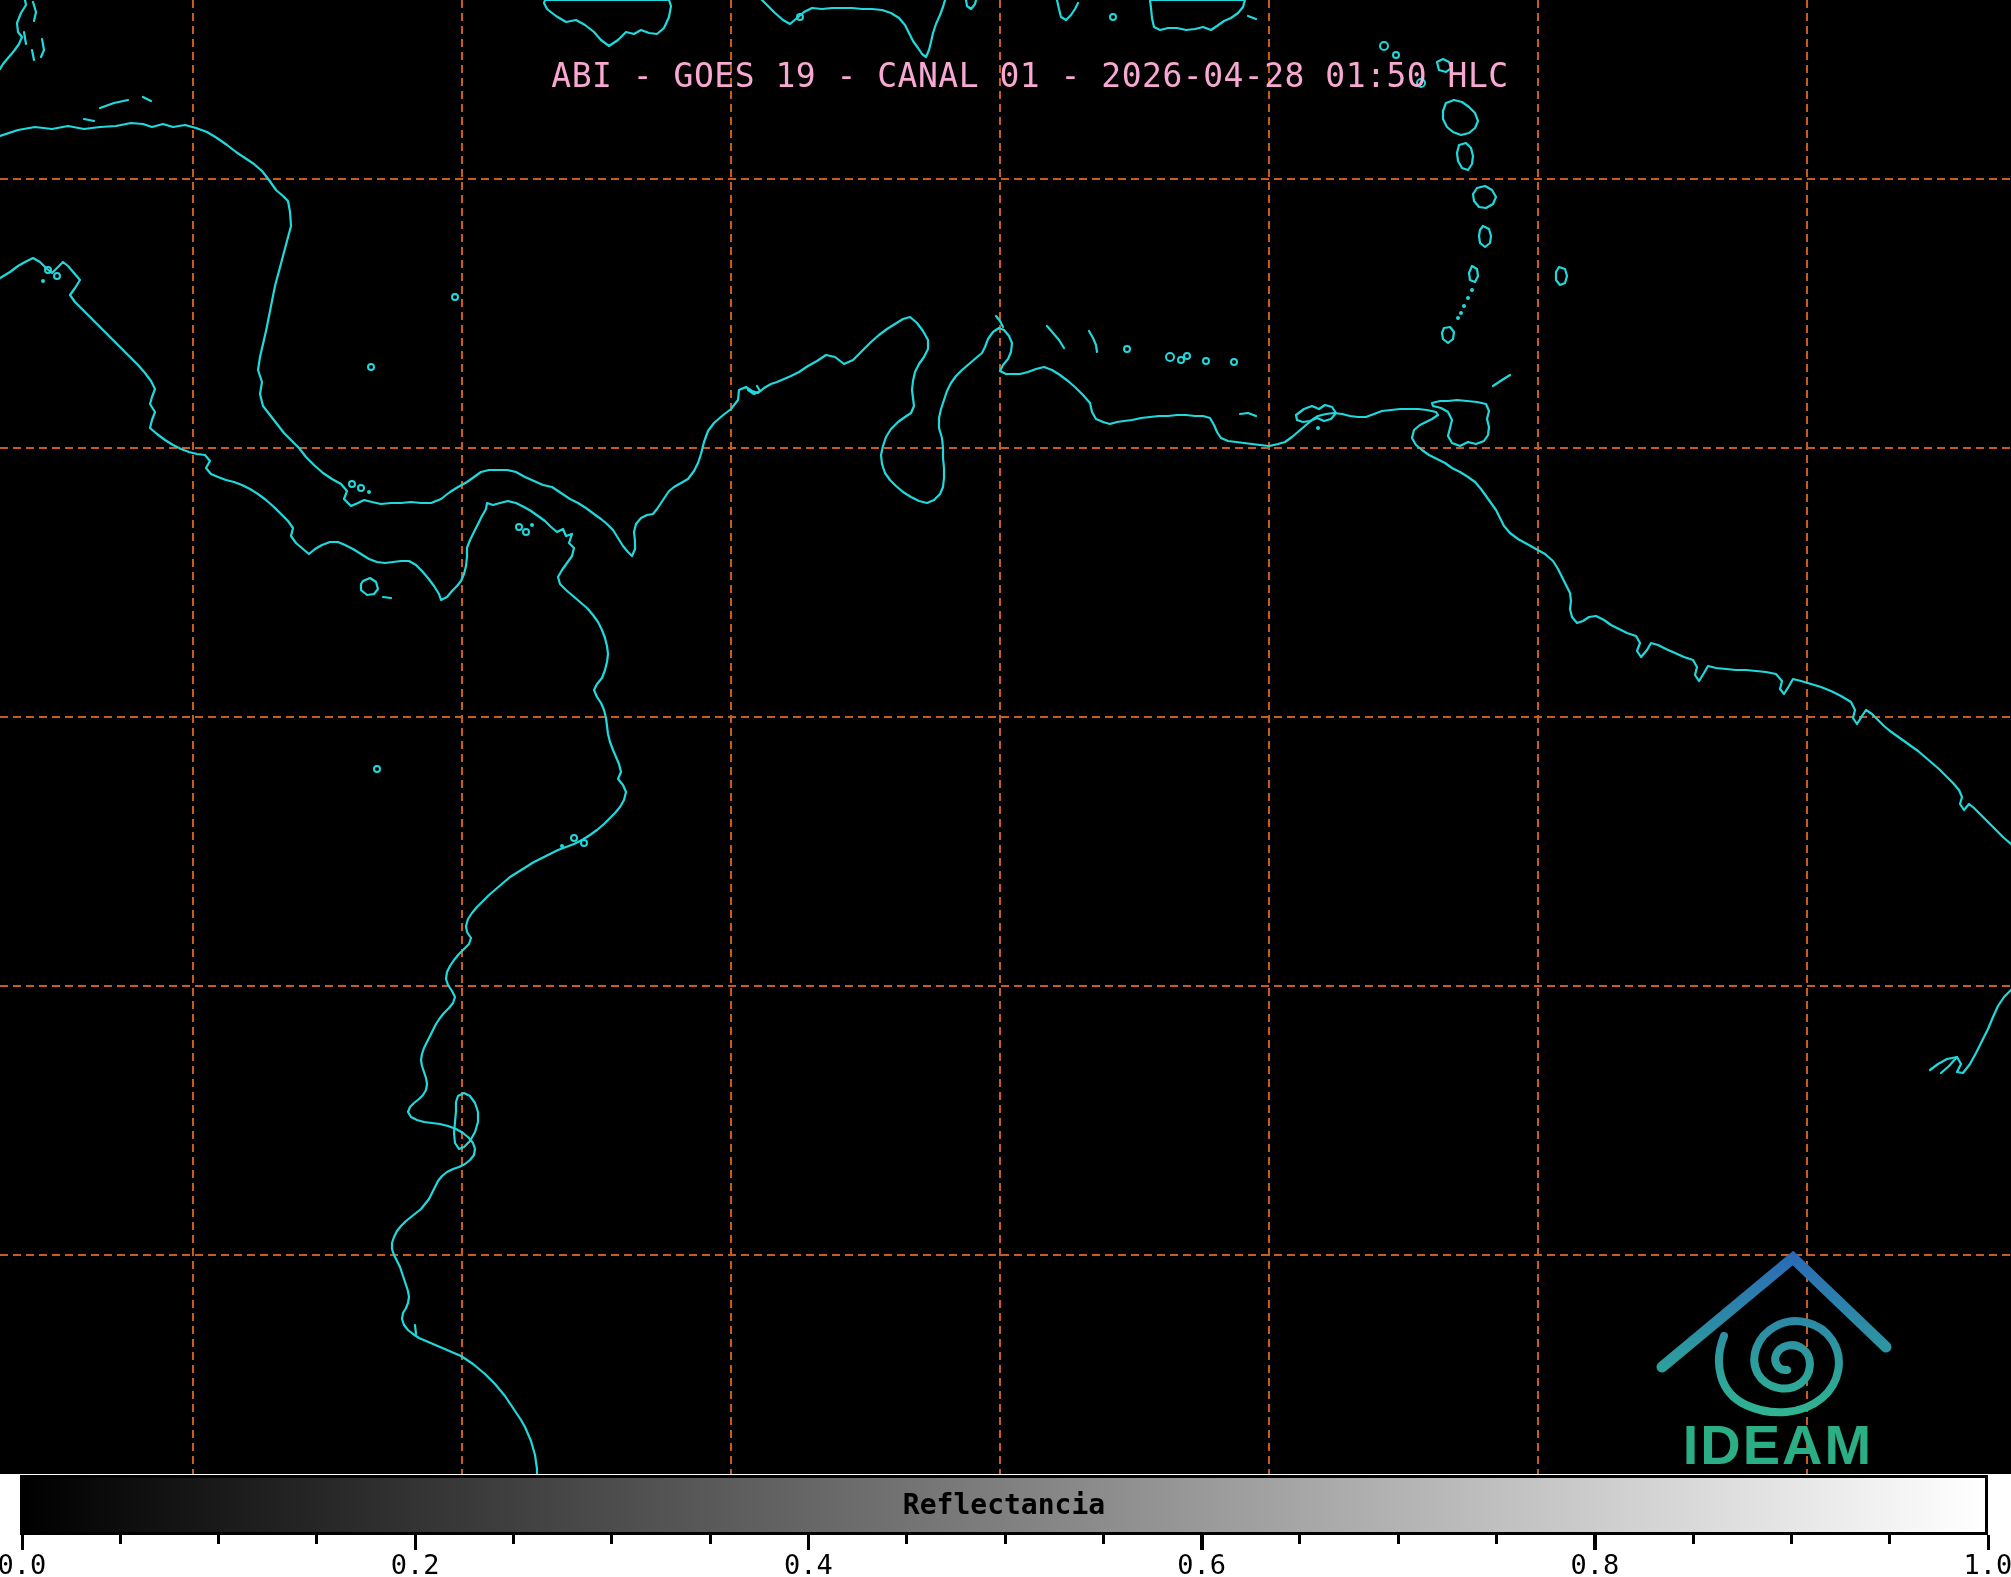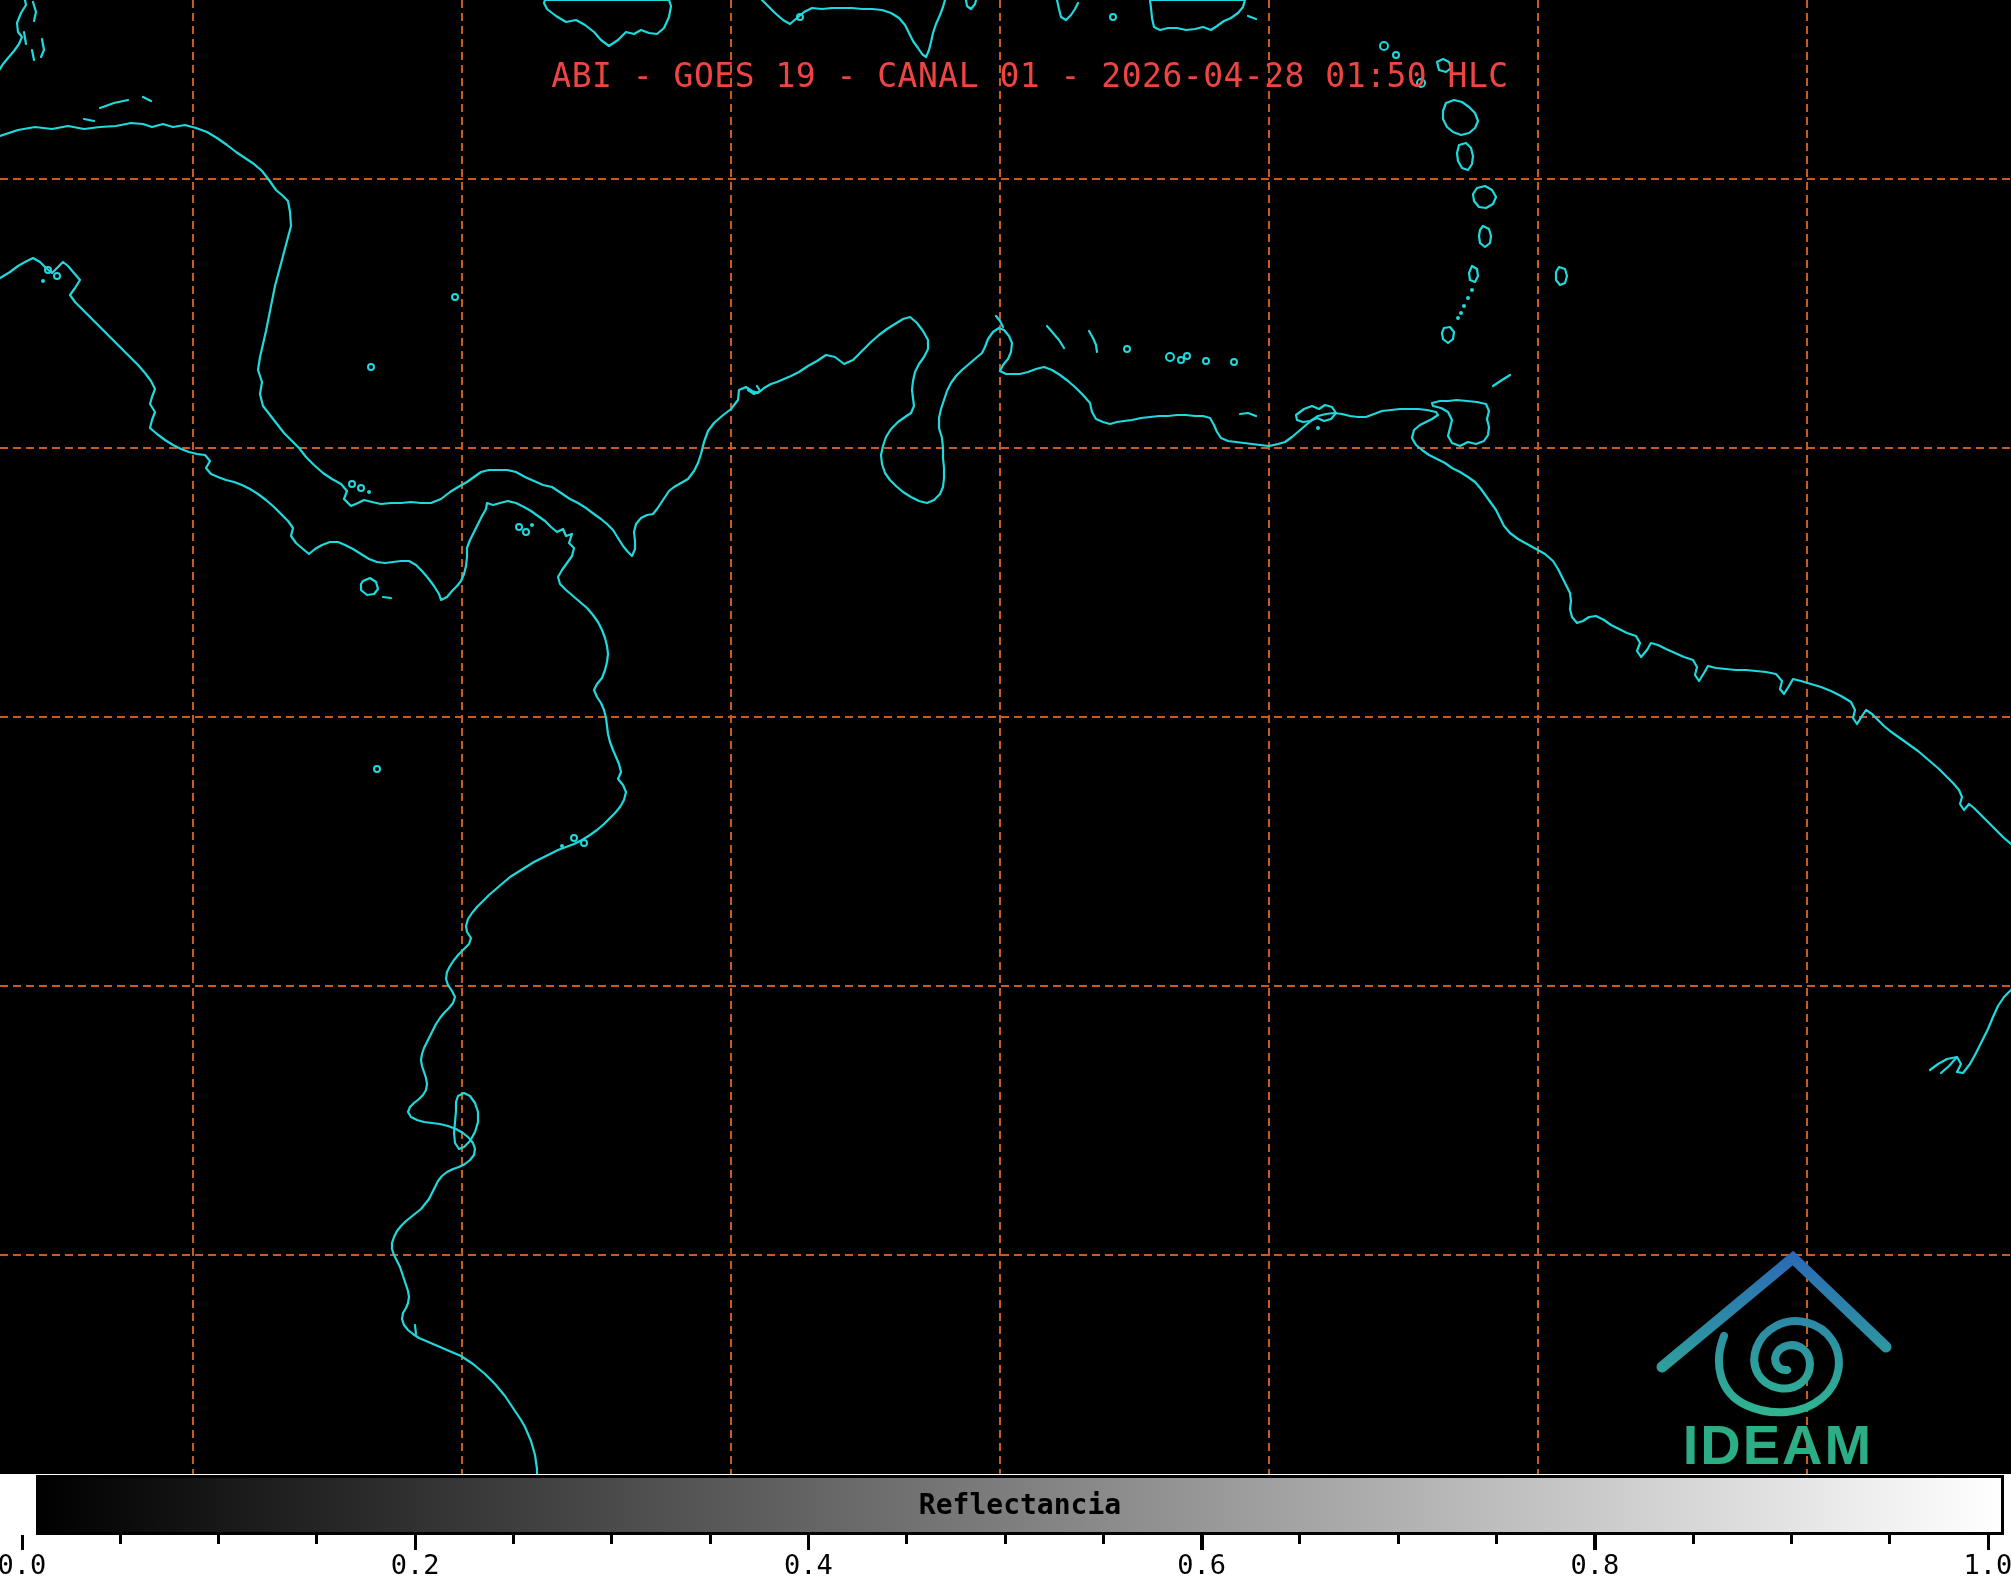--- a/index.html
+++ b/index.html
@@ -4,24 +4,24 @@
 <style>
   html,body{margin:0;padding:0;background:#222;}
   .stage{position:relative;width:2011px;height:1577px;background:var(--bg,#000);overflow:hidden;
          font-family:"DejaVu Sans Mono","Liberation Mono",monospace;}
   #map-svg{position:absolute;left:0;top:0;}
   .grid{stroke:var(--grid,#C75B20);stroke-width:2;stroke-dasharray:8 5;fill:none;}
   .coast{stroke:var(--coast,#1FD9DC);stroke-width:2.2;fill:none;stroke-linejoin:round;stroke-linecap:round;}
   .isle{stroke:var(--coast,#1FD9DC);stroke-width:2;fill:none;}
   .isle.f{fill:var(--coast,#1FD9DC);stroke:none;}
   .map-title{position:absolute;top:56px;left:1030px;transform:translateX(-50%);
-             font-size:33px;color:#ef4444;white-space:nowrap;letter-spacing:0.5px;}
+             font-size:33px;color:#f9a8d4;white-space:nowrap;letter-spacing:0.5px;}
   .bottom-strip{position:absolute;left:0;top:1474px;width:2011px;height:103px;background:var(--strip,#fff);}
   .colorbar{position:absolute;left:20px;top:1px;width:1968px;height:60px;box-sizing:border-box;
-            border:3px solid #000;background:linear-gradient(90deg,var(--g0,#000),var(--g1,#fff));margin-left:16px;}
+            border:3px solid #000;background:linear-gradient(90deg,var(--g0,#000),var(--g1,#fff));}
   .cbar-label{position:absolute;left:0;top:0;width:100%;height:54px;line-height:54px;text-align:center;
               font-weight:bold;font-size:28px;color:#000;}
   .tick{position:absolute;background:#000;width:3px;top:61px;}
   .tick.major{height:15px;width:3.5px;}
   .tick.minor{height:9px;}
   .tick-label{position:absolute;top:75px;transform:translateX(-50%);font-size:27px;color:#000;white-space:nowrap;}
   .logo-text{font-family:"Liberation Sans","DejaVu Sans",sans-serif;font-weight:bold;letter-spacing:2px;}
 </style>
 </head>
 <body>

